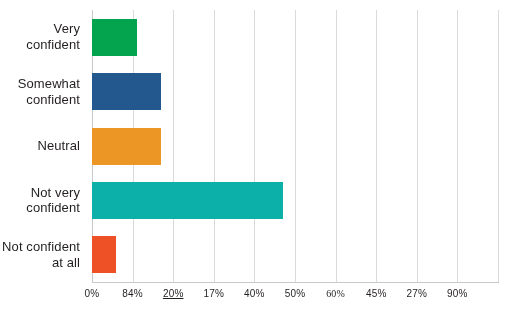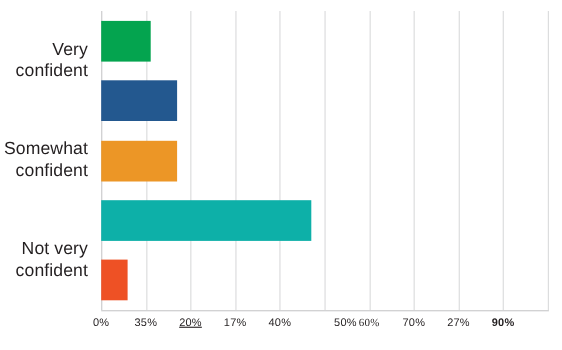--- a/index.html
+++ b/index.html
@@ -30,21 +30,21 @@
     flex-direction: column;
   }
   .cat-label {
     flex: 1 1 0;
     display: flex;
     align-items: center;
     justify-content: flex-end;
     text-align: right;
     padding-right: 6px;
     box-sizing: border-box;
-    font-size: 16px;
+    font-size: 13px;
     line-height: 1.22;
     color: #231f20;
     letter-spacing: .1px;
     white-space: pre-line;
   }
 
   
   .plot {
     position: absolute;
     left: 92px;
@@ -116,22 +116,25 @@
 </style>
 </head>
 <body>
 
 <div id="chart-root">
 
   <div class="cat-labels">
       <div class="cat-label">Very confident</div>
       <div class="cat-label">Somewhat
 confident</div>
+      <div class="cat-label">Neutral</div>
       <div class="cat-label">Not very
 confident</div>
+      <div class="cat-label">Not confident
+at all</div>
     </div>
 
   <div class="plot">
     <div class="gridlines">
         <div class="gridline axis-zero" style="left: 0%;"></div>
         <div class="gridline" style="left: 10%;"></div>
         <div class="gridline" style="left: 20%;"></div>
         <div class="gridline" style="left: 30%;"></div>
         <div class="gridline" style="left: 40%;"></div>
         <div class="gridline" style="left: 50%;"></div>
@@ -157,25 +160,25 @@
         <div class="bar-row">
           <div class="bar" title="Not confident at all: 6%" style="width: 6%; background: rgb(238, 81, 37);"></div>
         </div>
       </div>
   </div>
 
   <div class="axis-baseline"></div>
 
   <div class="x-ticks">
       <div class="x-tick" style="left: 0%;">0%</div>
-      <div class="x-tick" style="left: 10%;">35%</div>
+      <div class="x-tick" style="left: 10%;">84%</div>
       <div class="x-tick" style="left: 20%; text-decoration: underline;">20%</div>
       <div class="x-tick" style="left: 30%;">17%</div>
       <div class="x-tick" style="left: 40%;">40%</div>
-      <div class="x-tick" style="left: 50%; margin-left: 19px;">50%</div>
+      <div class="x-tick" style="left: 50%;">50%</div>
       <div class="x-tick" style="left: 60%; font-family: Liberation Serif, serif;">60%</div>
-      <div class="x-tick" style="left: 70%;">70%</div>
+      <div class="x-tick" style="left: 70%;">45%</div>
       <div class="x-tick" style="left: 80%;">27%</div>
-      <div class="x-tick" style="left: 90%; font-weight: bold;">90%</div>
+      <div class="x-tick" style="left: 90%;">90%</div>
       <div class="x-tick" style="left: 100%; margin-top: 48px;">100%</div>
     </div>
 
 </div>
 
 </body></html>

